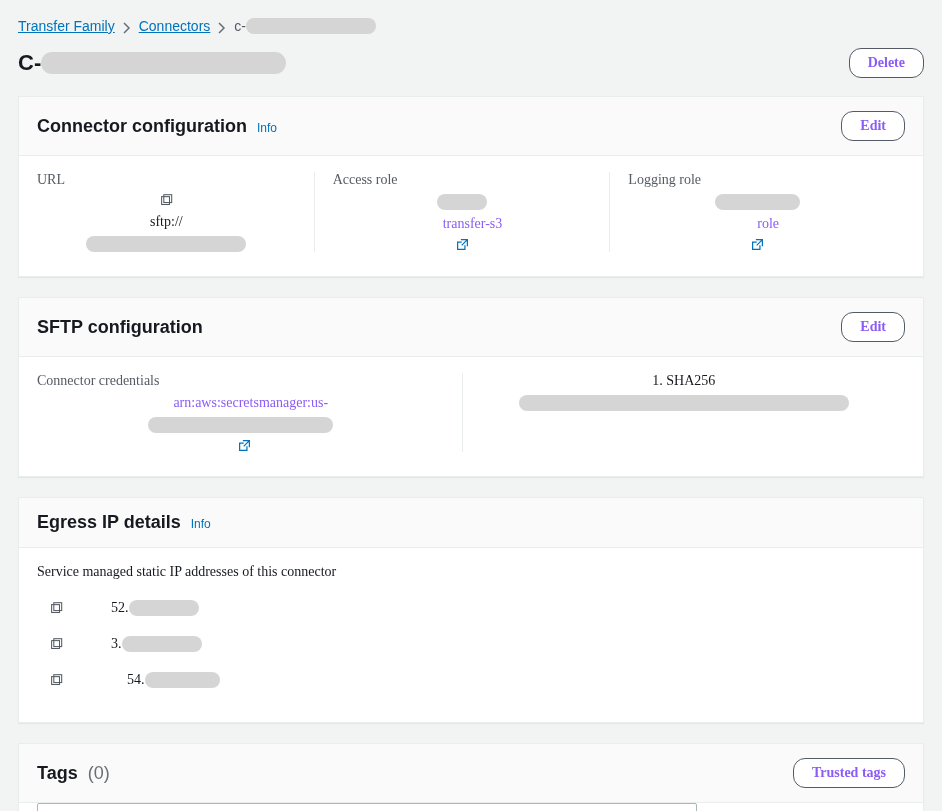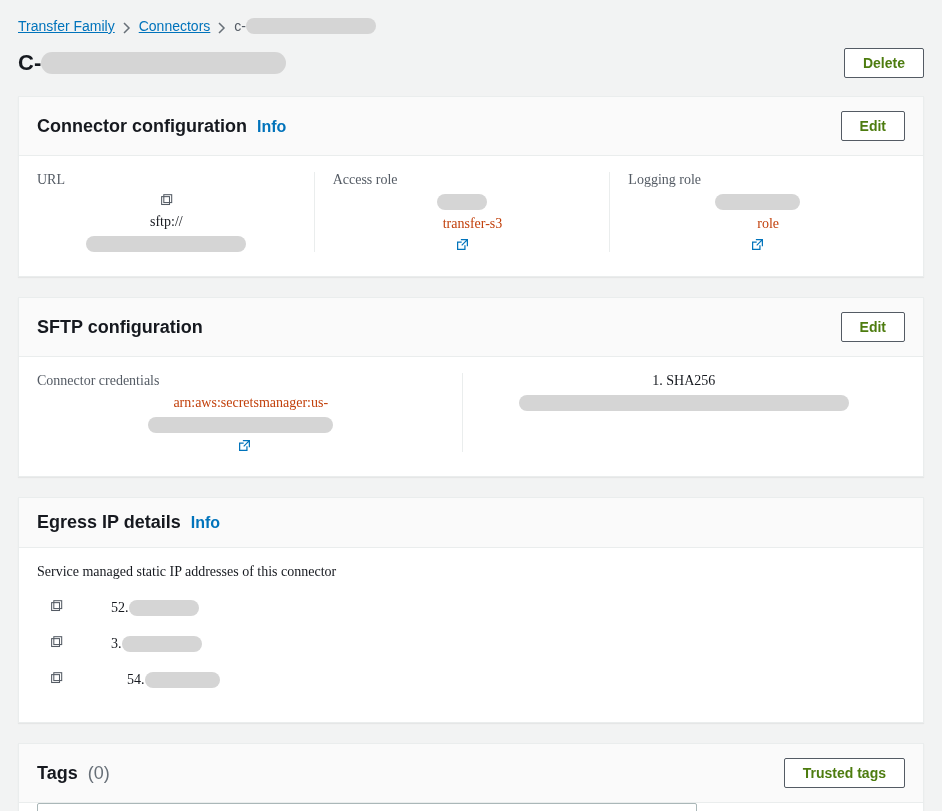--- a/index.html
+++ b/index.html
@@ -36,26 +36,27 @@
   }
   .page-title {
     font-size: 22px;
     font-weight: 700;
     display: flex;
     align-items: center;
   }
   .btn {
     background: #fff;
     border: 1px solid #545b64;
-    border-radius: 2px;
+    border-radius: 12px;
     padding: 6px 18px;
     font-weight: 700;
     font-size: 14px;
     cursor: pointer;
-    color: #4d7c0f;
+    color: #8b5cf6;
+    font-family: Liberation Serif, serif;
   }
   .panel {
     background: #fff;
     border: 1px solid #eaeded;
     margin-bottom: 20px;
     box-shadow: 0 1px 1px rgba(0,0,0,0.05);
   }
   .panel-header {
     display: flex;
     justify-content: space-between;
@@ -65,22 +66,22 @@
     background: #fafafa;
   }
   .panel-title {
     font-size: 18px;
     font-weight: 700;
     display: flex;
     align-items: baseline;
     gap: 10px;
   }
   .panel-title .info-link {
-    font-size: 16px;
-    font-weight: 700;
+    font-size: 12px;
+    font-weight: 400;
     color: #0073bb;
     cursor: pointer;
   }
   .panel-body { padding: 16px 18px 24px; font-family: Liberation Serif, serif; }
   .cols3 { display: flex; }
   .col3 {
     flex: 1;
     padding: 0 18px;
     border-left: 1px solid #eaeded;
   }
@@ -90,21 +91,21 @@
     font-size: 14px;
     margin-bottom: 6px;
   }
   .field-value {
     display: flex;
     align-items: center;
     gap: 6px;
     color: #16191f;
     flex-direction: column;
   }
-  .link { color: #c2410c; padding-left: 21px; }
+  .link { color: #8b5cf6; padding-left: 21px; }
   .copy-icon {
     width: 14px; height: 14px;
     display: inline-flex;
     cursor: pointer;
     color: #545b64;
   }
   .ext-icon {
     width: 13px; height: 13px;
     display: inline-flex;
     color: #0073bb;
@@ -112,21 +113,21 @@
   .cols2 { display: flex; }
   .col2 {
     flex: 1;
     padding: 0 18px;
     border-left: 1px solid #eaeded;
   }
   .col2:first-child { padding-left: 0; border-left: none; }
   .ip-list { margin-top: 10px; }
   .ip-row {
     display: flex;
-    align-items: flex-start;
+    align-items: flex-end;
     gap: 48px;
     padding: 10px 12px;
   }
   .ip-row .copy-icon { margin-right: 0; }
   .tags-title-count { color: #687078; font-weight: 400; }
   .tags-search-row {
     display: flex;
     align-items: center;
     gap: 18px;
     padding: 0 18px 12px;

